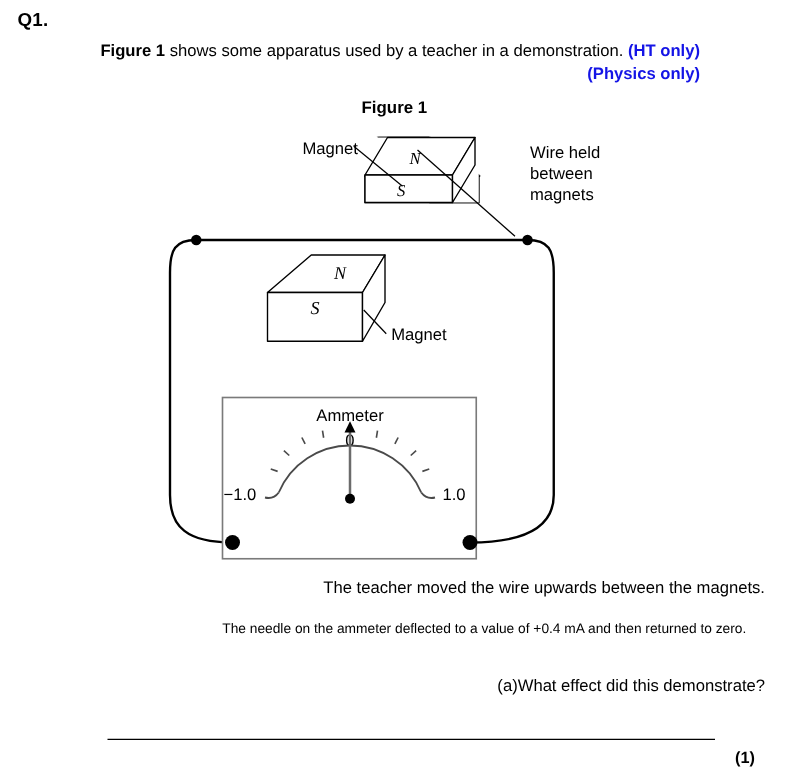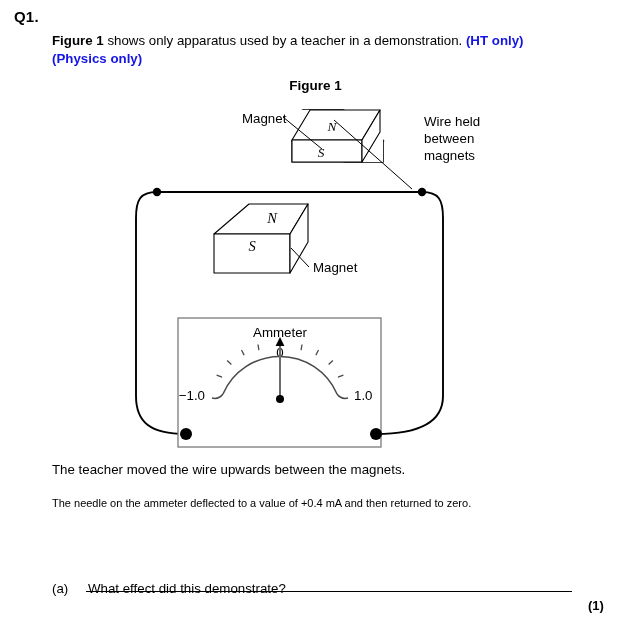--- a/index.html
+++ b/index.html
@@ -8,21 +8,21 @@
     background: #ffffff;
   }
   body {
     width: 639px;
     height: 619px;
     position: relative;
     font-family: "Liberation Sans", sans-serif;
     color: #000000;
     overflow: hidden;
   }
-  .abs { position: absolute; }
+  .abs { position: absolute; text-align: right; }
 
   #q-number {
     left: 14px;
     top: 8px;
     font-size: 15px;
     font-weight: bold;
     letter-spacing: 0.2px;
   }
 
   #intro-text {
@@ -70,21 +70,20 @@
     top: 494px;
     width: 545px;
     font-size: 11px;
     line-height: 19px;
   }
   #part-a-row {
     left: 52px;
     top: 541px;
     width: 560px;
     font-size: 13.3px;
-    margin-top: 40px;
   }
   #part-a-label {
     display: inline-block;
     width: 36px;
   }
 
   #answer-line {
     left: 86px;
     top: 591px;
     width: 486px;
@@ -97,21 +96,21 @@
     top: 598px;
     font-size: 13px;
     font-weight: bold;
   }
 </style>
 </head>
 <body>
 
 <div class="abs" id="q-number">Q1.</div>
 
-<div class="abs" id="intro-text"><b>Figure 1</b><span> shows only apparatus used by a teacher in a demonstration. </span><span class="tag-blue">(HT only) (Physics only)</span></div>
+<div class="abs" id="intro-text"><b>Figure 1</b><span> shows some apparatus used by a teacher in a demonstration. </span><span class="tag-blue">(HT only) (Physics only)</span></div>
 
 <div class="abs" id="figure-title"><span class="shifted">Figure 1</span></div>
 
 <div class="abs" id="diagram">
   <svg width="639" height="360" viewBox="0 0 639 360" xmlns="http://www.w3.org/2000/svg">
 
     <g>
 
       <polygon points="303,14 343,14 383,44 343,44" fill="#ffffff" stroke="#000000" stroke-width="1.1"></polygon>
 

